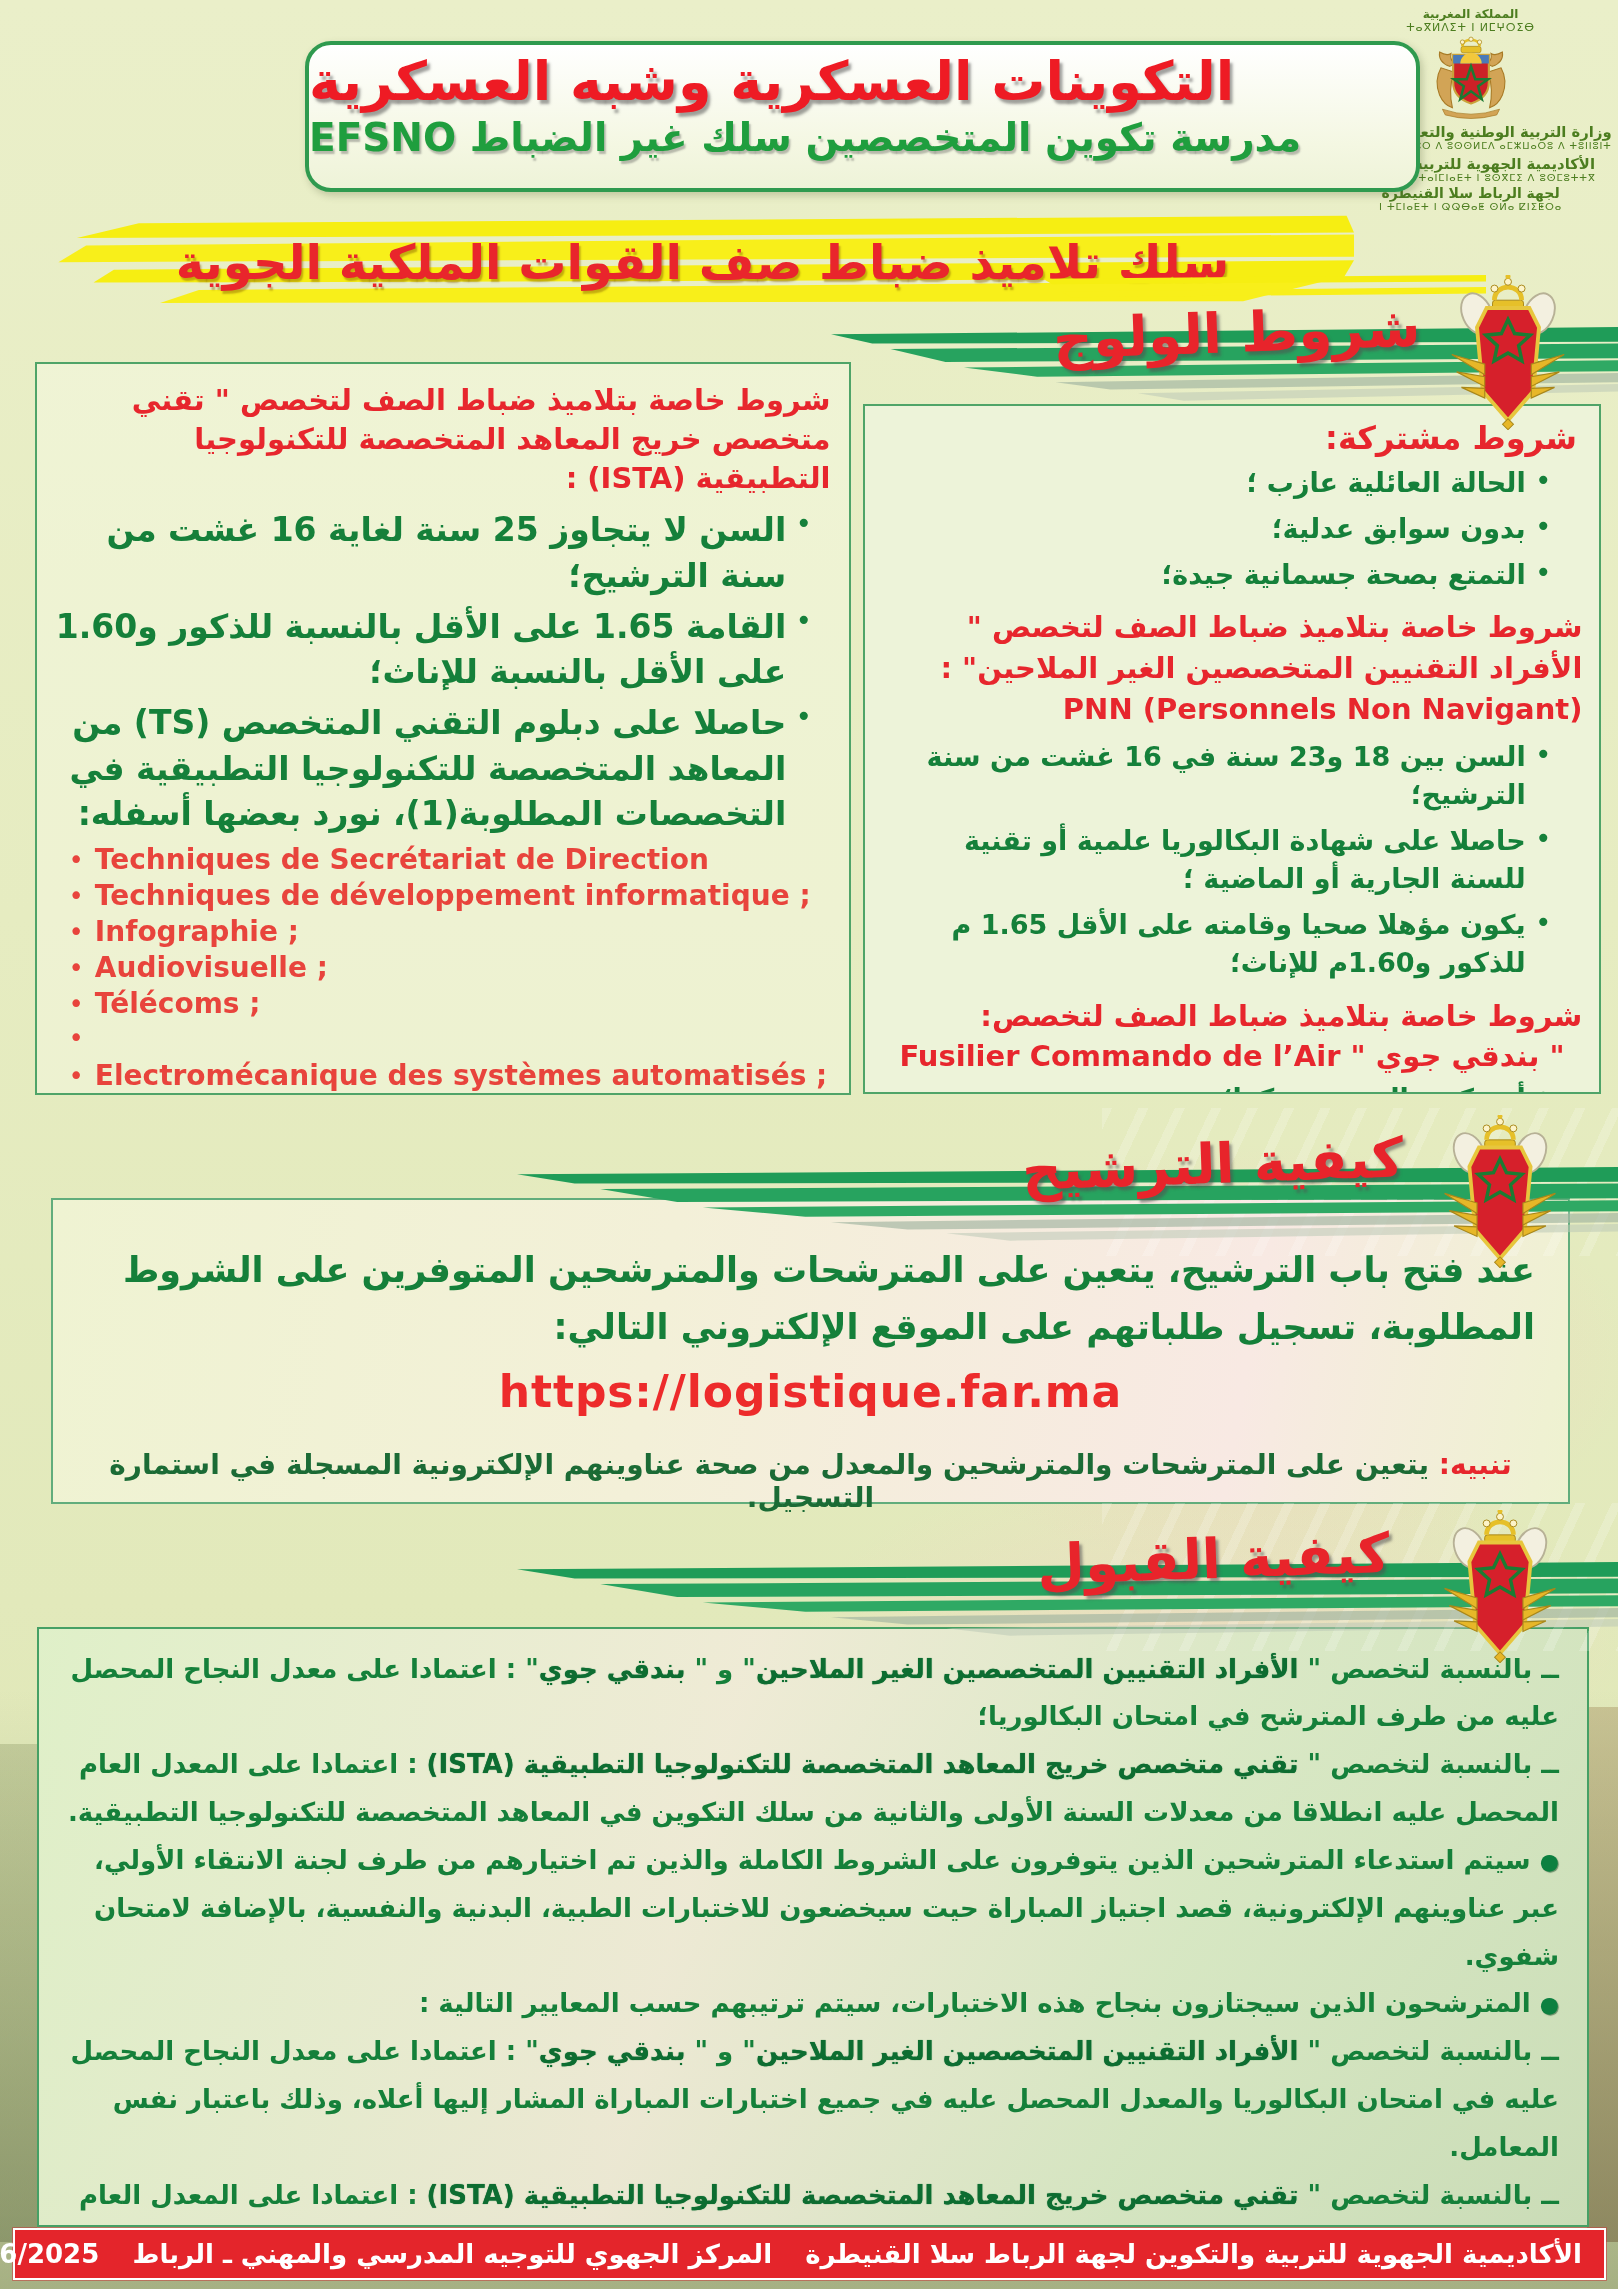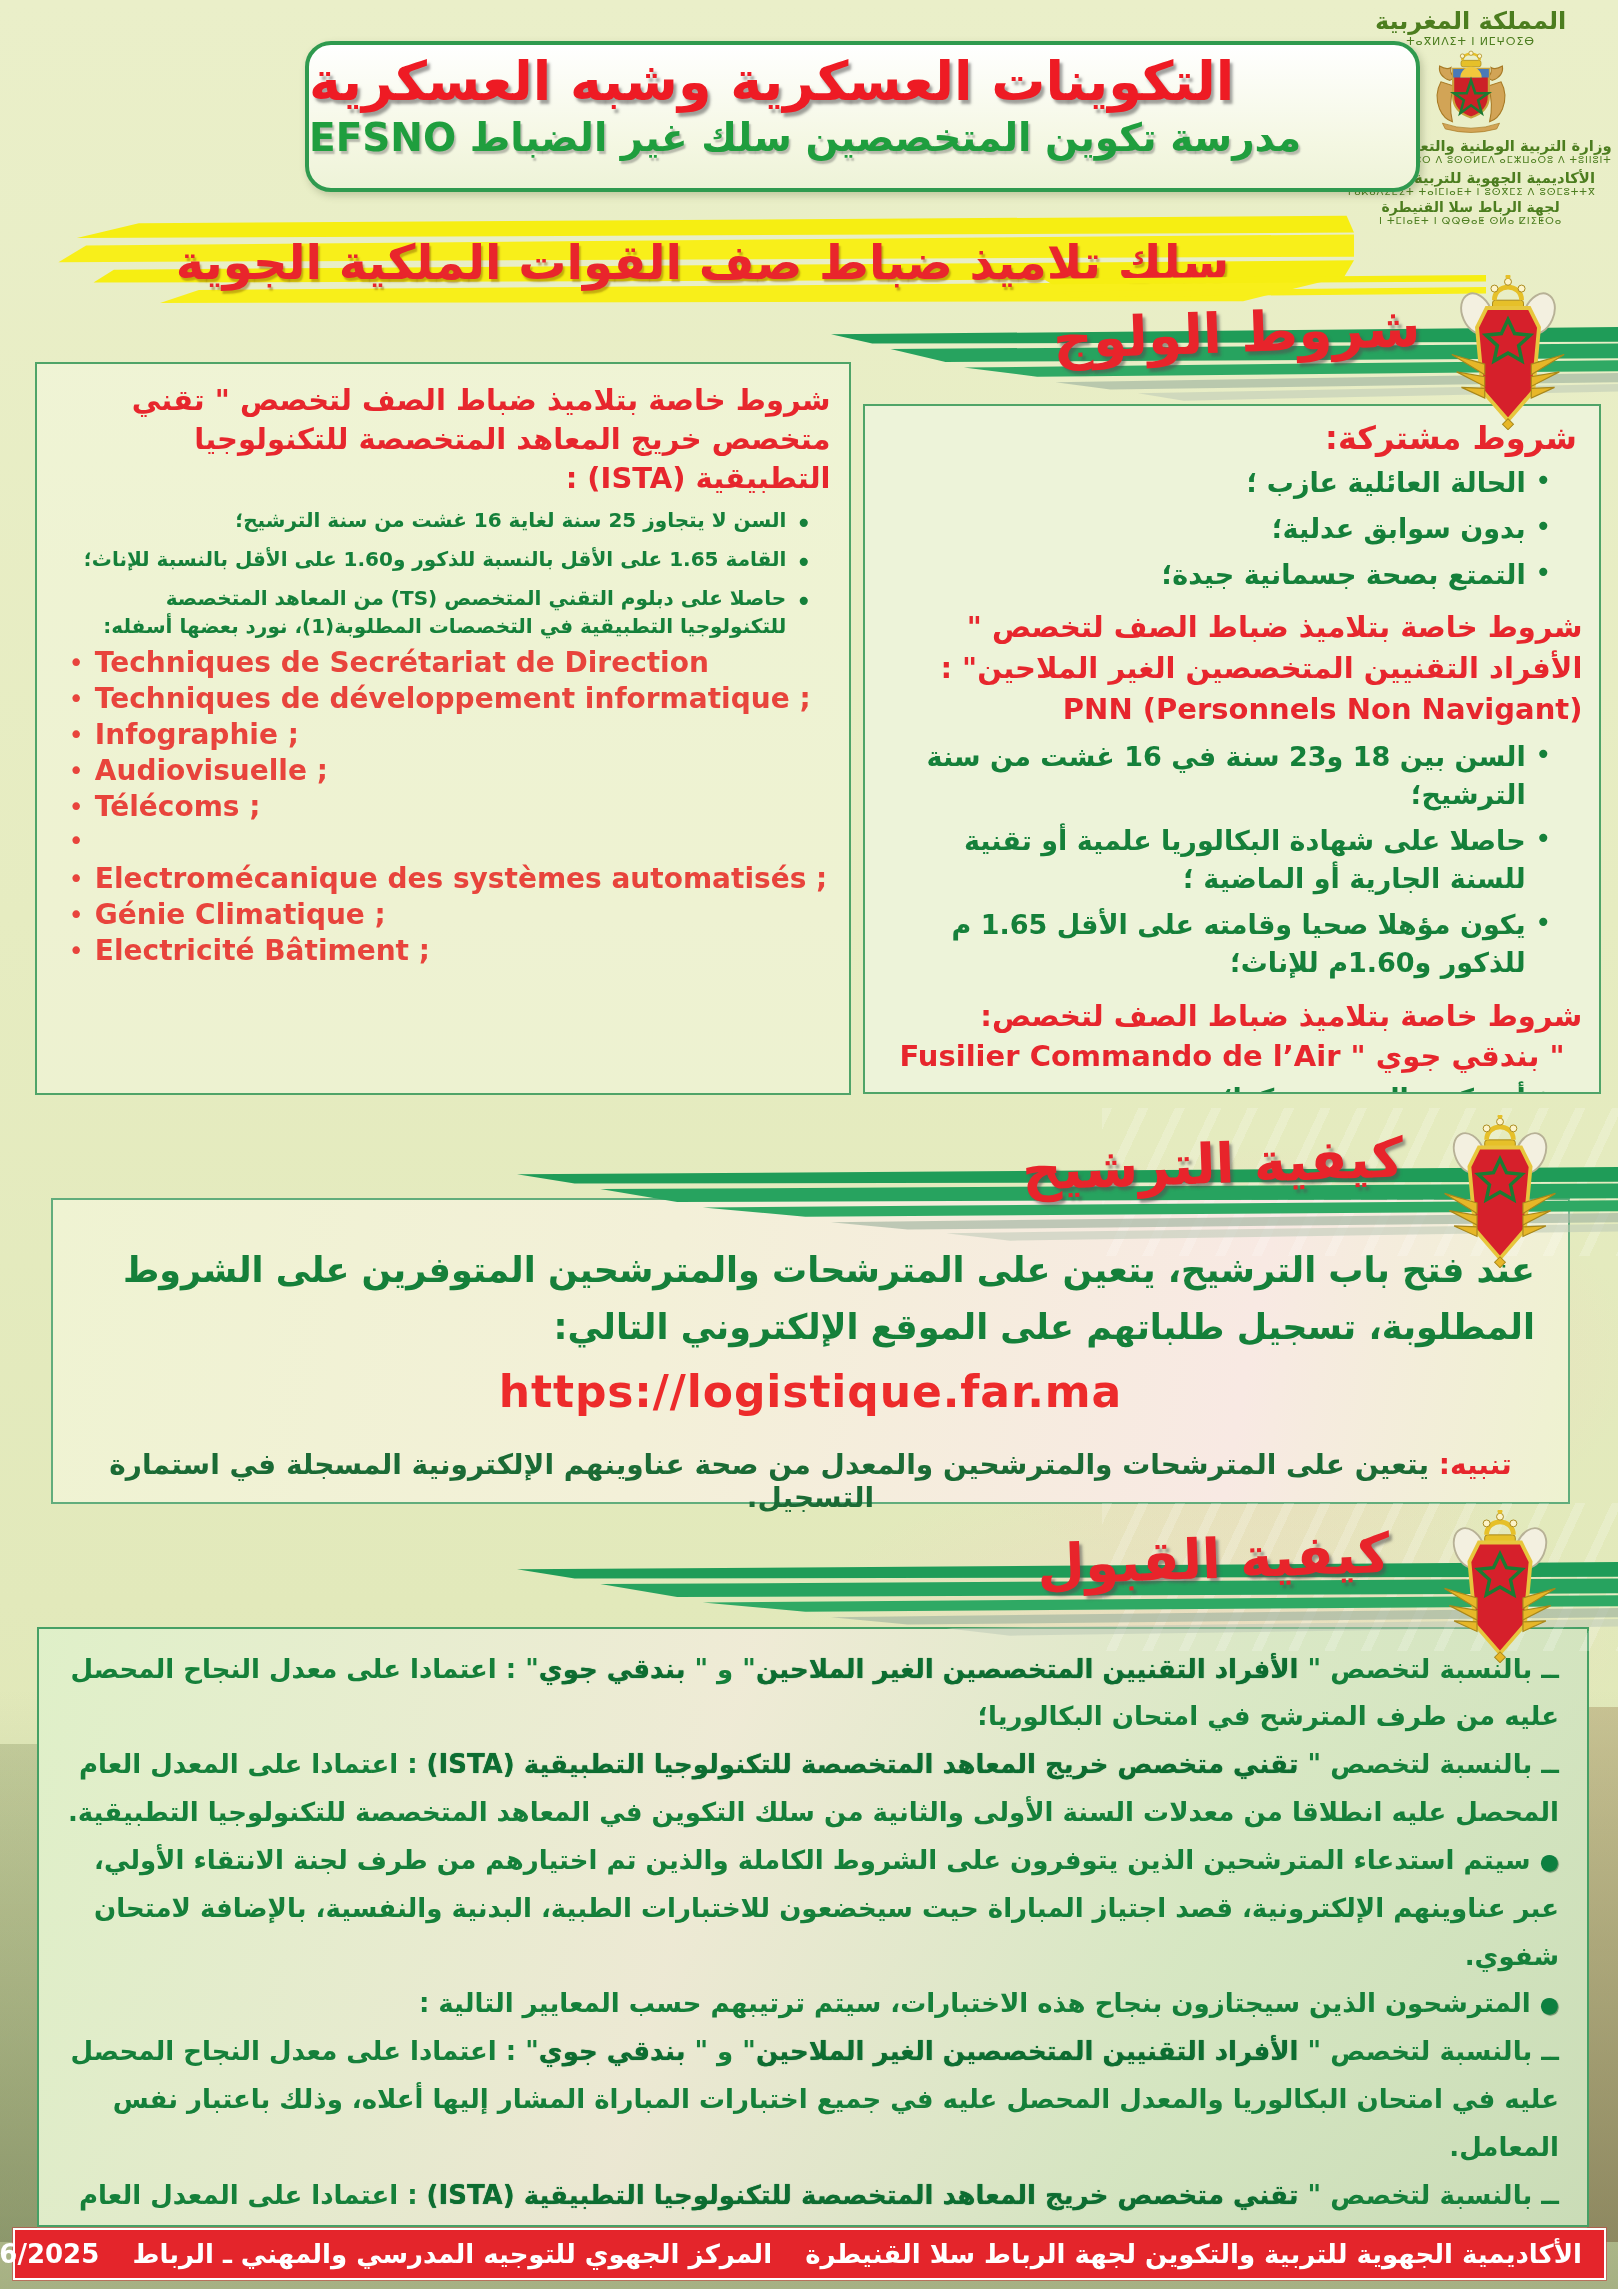--- a/index.html
+++ b/index.html
@@ -18,21 +18,21 @@
   .tint-photo { left:0; top:1689px; width:1619px; height:601px;
     background:linear-gradient(180deg,rgba(150,165,110,0) 0%,rgba(133,148,100,.30) 55%,rgba(106,120,80,.48) 100%); }
   .strip-right { left:1587px; top:1707px; width:31px; height:535px;
     background:linear-gradient(180deg,rgba(168,148,100,.45),rgba(122,106,70,.6)); }
   .strip-left { left:0; top:1744px; width:37px; height:498px;
     background:linear-gradient(180deg,rgba(140,152,100,.35),rgba(110,122,80,.5)); }
 
   
   .royal { position:absolute; top:7.4px; right:7.4px; width:282px; text-align:center;
     color:#4c7d1f; direction:rtl; }
-  .royal .ar1 { font-size:24px; font-weight:bold; }
+  .royal .ar1 { font-size:12px; font-weight:bold; }
   .royal .tif { font-size:11px; letter-spacing:0.9px; white-space:nowrap; color:#4c7d1f; }
   .royal .ar2 { font-size:14.8px; font-weight:bold; white-space:nowrap; }
   .royal .ar3 { font-size:14.8px; font-weight:bold; white-space:nowrap; }
   .royal .ar4 { font-size:14px; font-weight:bold; white-space:nowrap; }
   .royal svg { display:block; margin:1.8px auto; }
 
   
   .header-box { position:absolute; left:305px; top:41px; width:1115px; height:151px;
     border:4.6px solid #2f9a4f; border-radius:26px; text-align:left;
     background:linear-gradient(180deg,#ffffff 0%,#f4f7e2 70%,#eef3d8 100%);
@@ -70,21 +70,21 @@
 
   .box-right .h1 { font-size:32px; margin:1.8px 5.5px 7.4px 0; }
   .box-right .hh { font-size:29px; line-height:1.42; margin:13px 0 7.4px 0; }
   .box-right .hh-sub { font-size:29px; text-align:center; margin:1.8px 0 7.4px 0; }
   .b-row { display:flex; direction:rtl; gap:9.2px; padding-right:31px; margin-bottom:7.4px; }
   .b-row .dot { color:#15803a; font-size:28px; line-height:1.2; }
   .b-row .txt { font-size:27px; line-height:1.42; color:#15803a; font-weight:bold; text-align:right; }
 
   .box-left .hh { font-size:29px; line-height:1.35; margin:3.7px 0 9.2px 0; }
   .box-left .b-row { padding-right:18.5px; margin-bottom:5.5px; }
-  .box-left .b-row .txt { font-size:20px; line-height:1.38; }
+  .box-left .b-row .txt { font-size:33px; line-height:1.38; }
 
   .fr-list { direction:ltr; text-align:left; margin-top:5.5px; padding-left:13px; }
   .fr-item { display:flex; gap:11px; align-items:baseline; height:36px; }
   .fr-item .fdot { color:#e8443c; font-size:26px; }
   .fr-item .ftxt { color:#e8443c; font-weight:bold; font-size:28px; white-space:nowrap; }
 
   
   .box-apply { left:51px; top:1198px; width:1519px; height:306px; border-color:#61ad7c;
     background:linear-gradient(100deg,#eff3d2 0%,#f3f0d8 40%,#f8e9e3 78%,#eef2d0 100%); }
   .apply-intro { padding:42px 33px 0 33px; font-size:35px; line-height:1.62;

